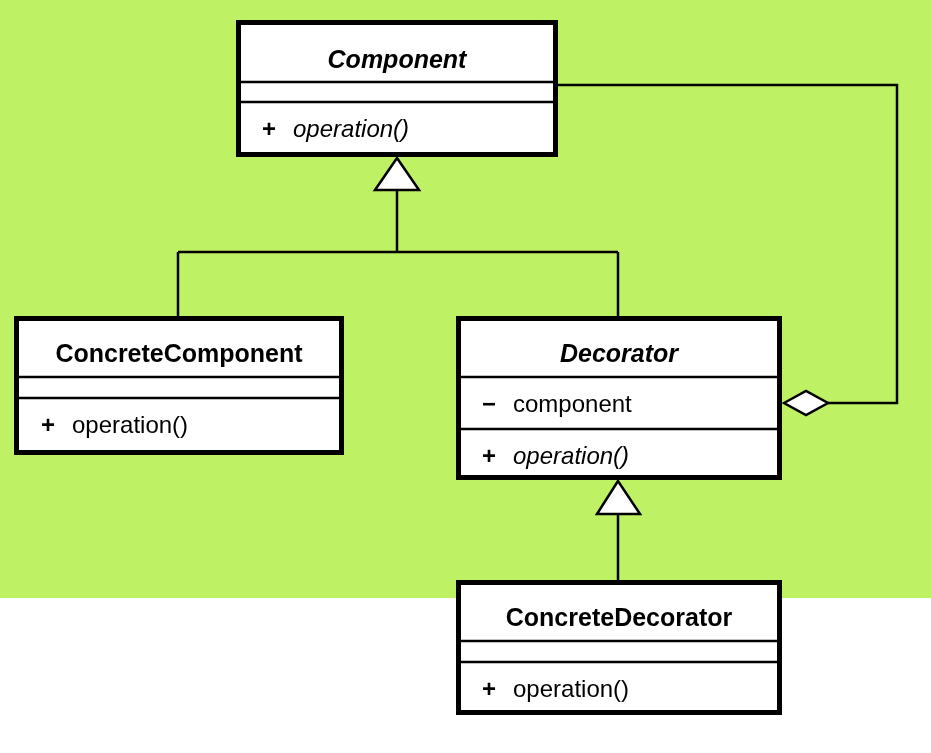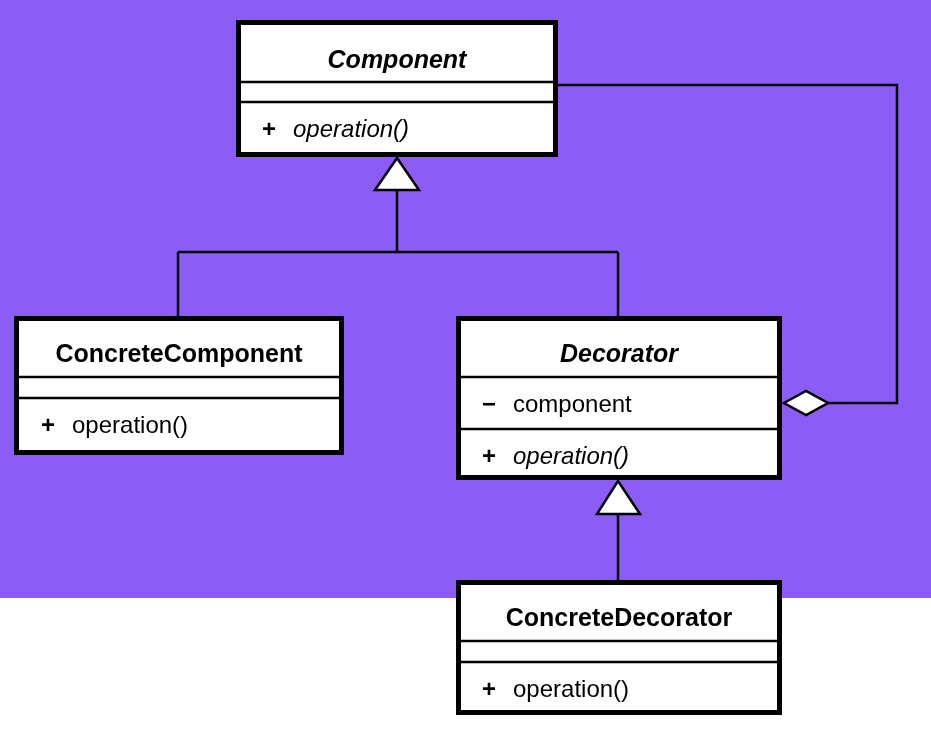--- a/index.html
+++ b/index.html
@@ -11,21 +11,21 @@
   body {
     width: 931px;
     height: 753px;
     font-family: "Liberation Sans", sans-serif;
     overflow: hidden;
   }
   #diagram-root {
     position: relative;
     width: 931px;
     height: 598px;
-    background: #8b5cf6;
+    background: #bef264;
   }
   svg.diagram-canvas {
     display: block;
     width: 931px;
     height: 753px;
   }
   .class-box-frame {
     fill: #ffffff;
     stroke: #000000;
     stroke-width: 5;

